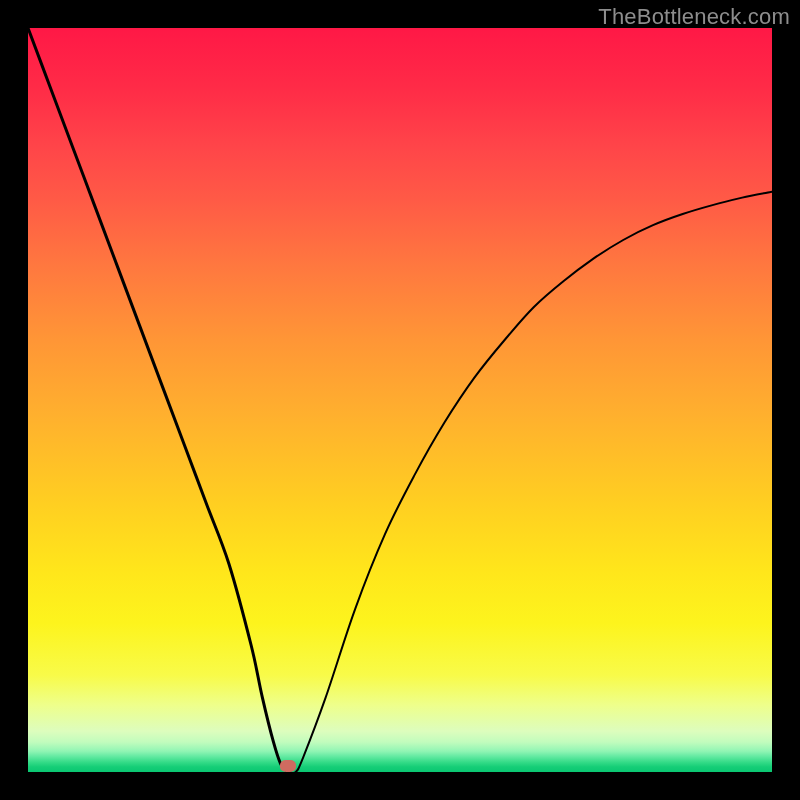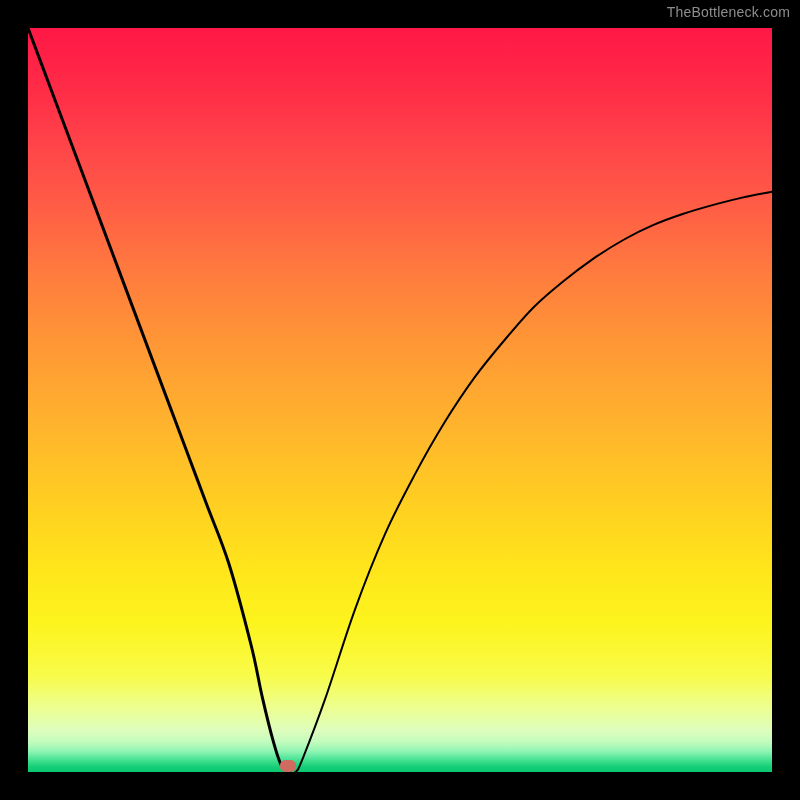--- a/index.html
+++ b/index.html
@@ -44,21 +44,21 @@
       #34db87 98.7%,
       #16ce77 99.3%,
       #0ac772 100%
     );
   }
   .attribution {
     position: absolute;
     top: 4px;
     right: 10px;
     color: #8d8d8d;
-    font-size: 14px;
+    font-size: 22px;
     font-weight: 400;
     letter-spacing: 0.2px;
     user-select: none;
   }
   svg.curve {
     position: absolute;
     left: 0; top: 0;
     width: 744px;
     height: 744px;
     pointer-events: none;

